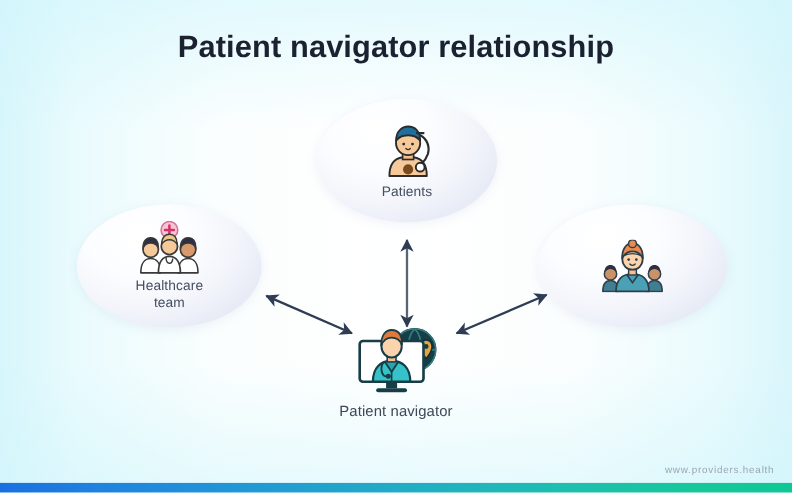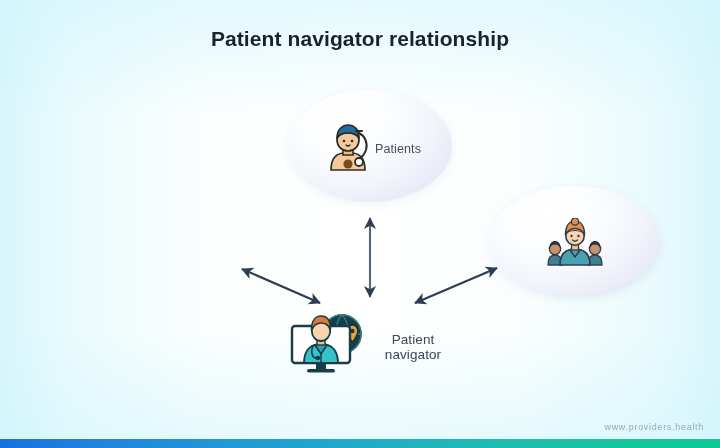--- a/index.html
+++ b/index.html
@@ -41,42 +41,42 @@
         rgba(206,245,252,0.50) 100%);
     pointer-events: none;
   }
 
   #title {
     position: absolute;
     top: 27px;
     left: 0;
     width: 720px;
     text-align: center;
-    font-size: 21px;
+    font-size: 28px;
     font-weight: bold;
     letter-spacing: 0.1px;
     color: #1b2130;
     z-index: 6;
   }
 
   
   .node {
     position: absolute;
     border-radius: 50%;
     z-index: 3;
     background:
       radial-gradient(ellipse at 34% 26%,
         #ffffff 0%,
         #fcfdff 30%,
         #f3f5fb 56%,
         #e7ebf6 78%,
         #dfe5f3 100%);
     box-shadow: 0 2px 10px rgba(110,130,180,0.10);
     display: flex;
-    flex-direction: row;
+    flex-direction: column;
     align-items: center;
     justify-content: center;
   }
 
   .node-label {
     text-align: center;
     font-size: 12.5px;
     line-height: 15px;
     color: #454f62;
     letter-spacing: 0.1px;
@@ -88,27 +88,27 @@
   #node-healthcare     { left: 70px;  top: 186px; width: 168px; height: 112px; }
   #node-community      { left: 489px; top: 186px; width: 172px; height: 112px; }
 
   #node-patients .node-label   { margin-top: 6px; }
   #node-healthcare .node-label { margin-top: 4px; }
   #node-community .node-label  { margin-top: 4px; }
 
   
   #node-navigator {
     position: absolute;
-    left: 282px;
+    left: 272px;
     top: 296px;
     width: 176px;
     height: 96px;
     z-index: 4;
     display: flex;
-    flex-direction: row;
+    flex-direction: column;
     align-items: center;
   }
   #node-navigator .node-label {
     font-size: 13.5px;
     color: #3d4759;
     margin-top: 6px;
   }
 
   .icon-wrap {
     display: block;
@@ -195,20 +195,45 @@
         <circle cx="29" cy="43" r="4.6" fill="#7a4a1e"></circle>
 
         <path d="M40,12 C46,15 49,22 47,29 C45,35 42,37 40,39" fill="none" stroke="#2b2b2b" stroke-width="2" stroke-linecap="round"></path>
         <circle cx="40" cy="41" r="4" fill="#fff" stroke="#2b2b2b" stroke-width="1.8"></circle>
         <path d="M37,10 L43,10" stroke="#2b2b2b" stroke-width="2" stroke-linecap="round"></path>
       </svg>
     </span>
     <div class="node-label">Patients</div>
   </div>
 
+  <div class="node" id="node-healthcare">
+    <span class="icon-wrap">
+      <svg width="58" height="48" viewBox="0 0 58 48">
+
+        <circle cx="29" cy="8" r="7.6" fill="#f7c4d4" stroke="#d66f94" stroke-width="1.4"></circle>
+        <path d="M29,4 L29,12 M25,8 L33,8" stroke="#d4326a" stroke-width="2.3" stroke-linecap="round"></path>
+
+        <path d="M3,47 C3,38 7,34 12,34 C17,34 21,38 21,47 Z" fill="#ffffff" stroke="#3a3a3a" stroke-width="1.5" stroke-linejoin="round"></path>
+        <circle cx="12" cy="26" r="7" fill="#f6c99a" stroke="#3a3a3a" stroke-width="1.5"></circle>
+        <path d="M5,24 C5,17 9,15 12,15 C16,15 19,17 19,24 C17,21 14,20 12,20 C10,20 7,21 5,24 Z" fill="#2c3040" stroke="#3a3a3a" stroke-width="1.3"></path>
+
+        <path d="M37,47 C37,38 41,34 46,34 C51,34 55,38 55,47 Z" fill="#ffffff" stroke="#3a3a3a" stroke-width="1.5" stroke-linejoin="round"></path>
+        <circle cx="46" cy="26" r="7" fill="#d89a6c" stroke="#3a3a3a" stroke-width="1.5"></circle>
+        <path d="M39,24 C39,17 43,15 46,15 C50,15 53,17 53,24 C51,21 48,20 46,20 C44,20 41,21 39,24 Z" fill="#2c3040" stroke="#3a3a3a" stroke-width="1.3"></path>
+
+        <path d="M19,47 C19,37 23,32 29,32 C35,32 39,37 39,47 Z" fill="#ffffff" stroke="#3a3a3a" stroke-width="1.6" stroke-linejoin="round"></path>
+        <circle cx="29" cy="23" r="7.4" fill="#f6c99a" stroke="#3a3a3a" stroke-width="1.6"></circle>
+        <path d="M22,21 C22,14 26,12 29,12 C33,12 36,14 36,21 C34,18 31,17 29,17 C27,17 24,18 22,21 Z" fill="#e8c98c" stroke="#3a3a3a" stroke-width="1.3"></path>
+
+        <path d="M26,33 C26,40 32,40 32,34" fill="none" stroke="#3a3a3a" stroke-width="1.3"></path>
+      </svg>
+    </span>
+    <div class="node-label">Healthcare
+team</div>
+  </div>
 
   <div class="node" id="node-community">
     <span class="icon-wrap">
       <svg width="58" height="48" viewBox="0 0 58 48">
 
         <path d="M2,47 C2,40 5,37 9,37 C13,37 16,40 16,47 Z" fill="#3f7f91" stroke="#33414f" stroke-width="1.4" stroke-linejoin="round"></path>
         <circle cx="9" cy="31" r="5.6" fill="#c9936a" stroke="#33414f" stroke-width="1.4"></circle>
         <path d="M3.5,30 C3.5,25 6,23 9,23 C12,23 14.5,25 14.5,30 C13,27.5 11,26.5 9,26.5 C7,26.5 5,27.5 3.5,30 Z" fill="#2c3040"></path>
 
         <path d="M42,47 C42,40 45,37 49,37 C53,37 56,40 56,47 Z" fill="#3f7f91" stroke="#33414f" stroke-width="1.4" stroke-linejoin="round"></path>

